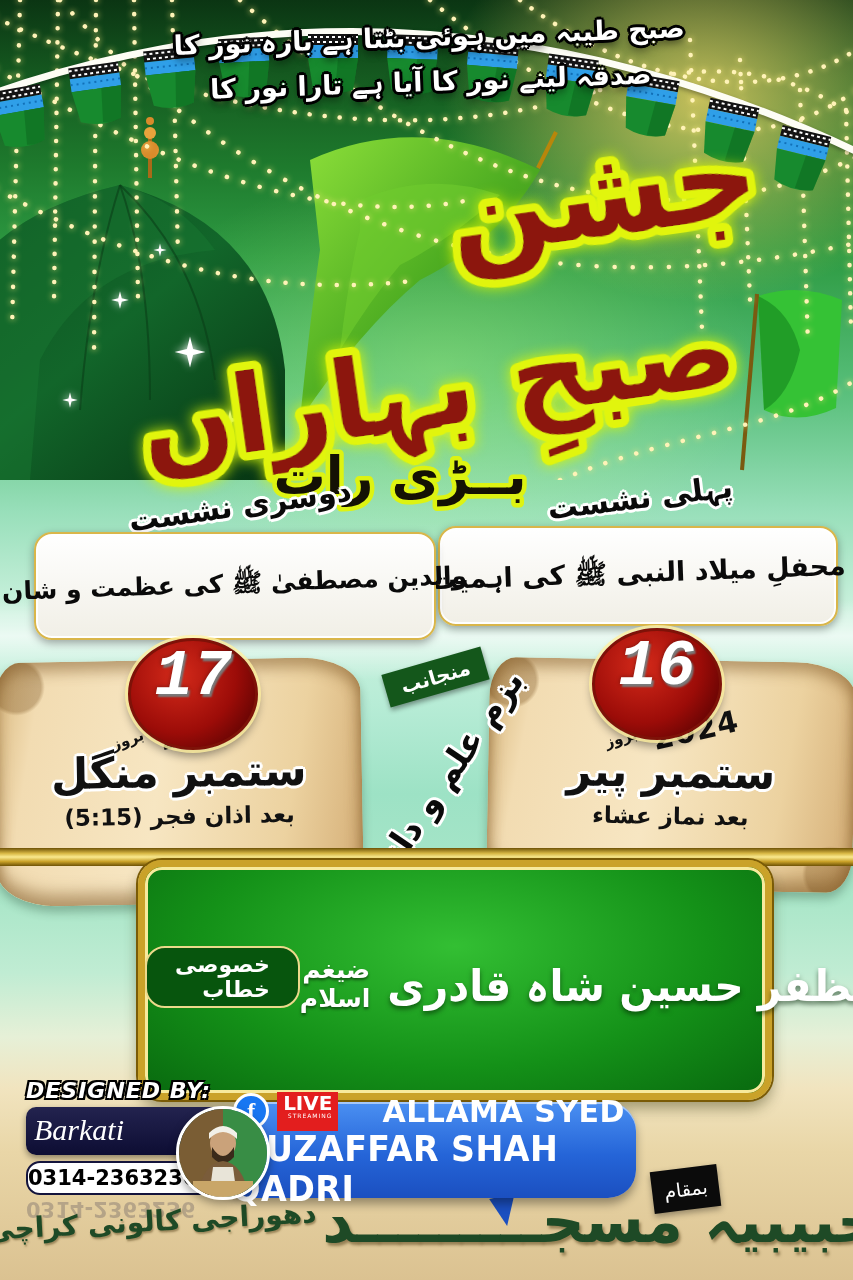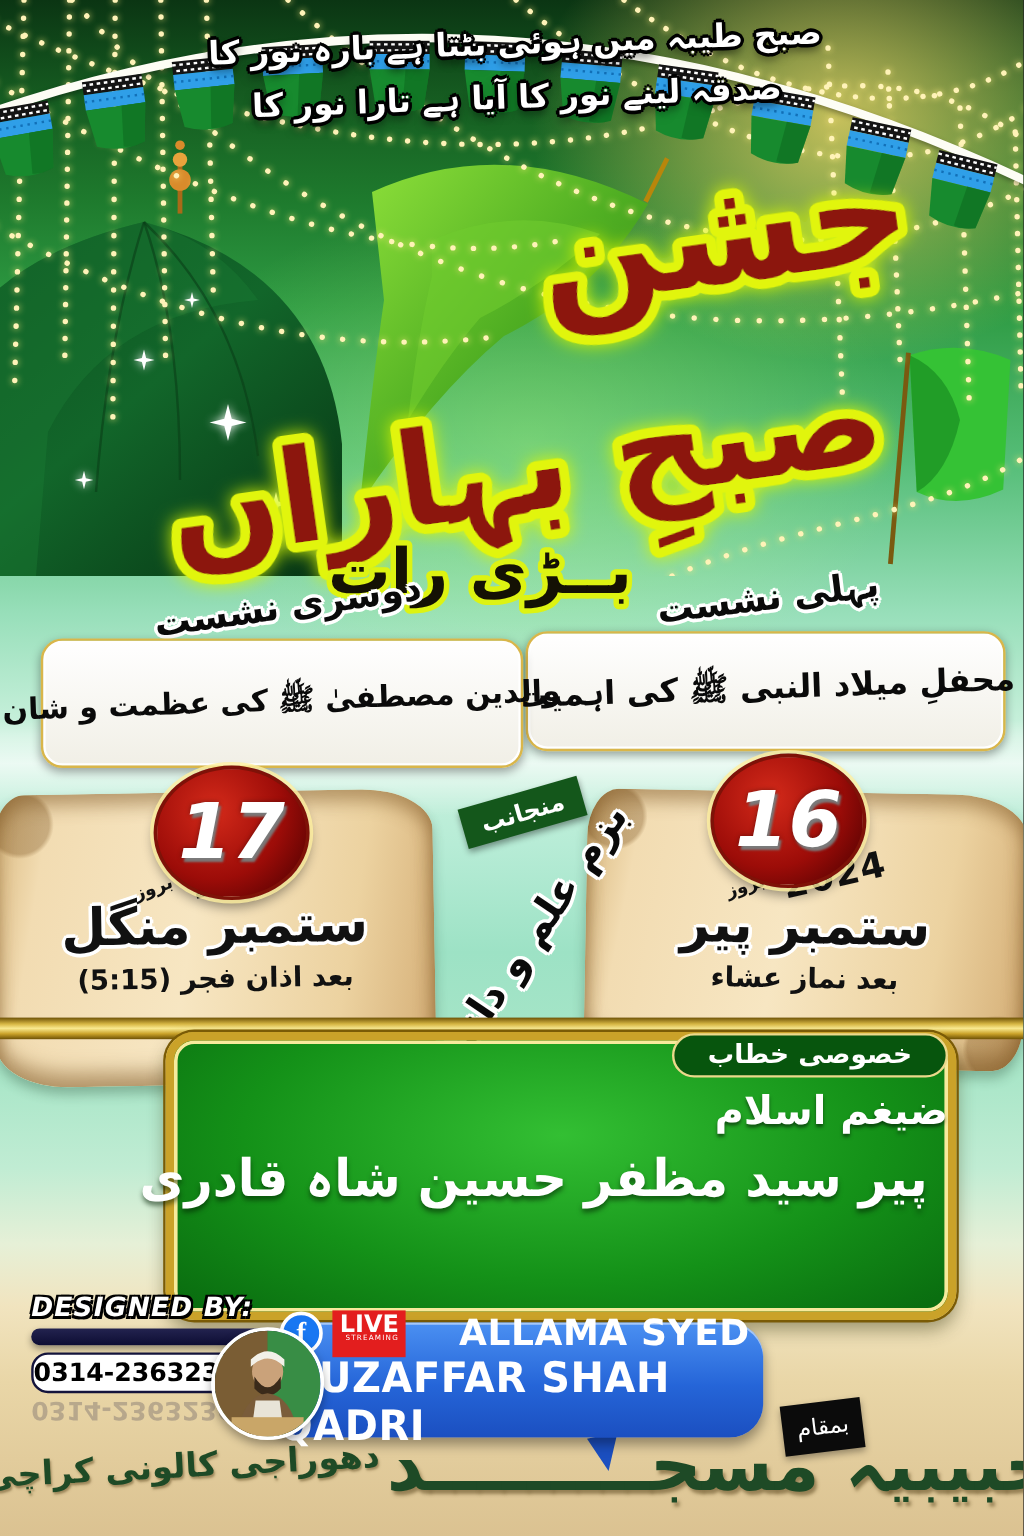--- a/index.html
+++ b/index.html
@@ -23,41 +23,41 @@
   .session-topic{direction:rtl;color:#0a0a0a;font-weight:bold;white-space:nowrap;}
   .scroll{background:
      radial-gradient(circle at 6% 10%,rgba(120,80,30,.35) 0 6%,transparent 7%),
      radial-gradient(circle at 94% 92%,rgba(120,80,30,.3) 0 6%,transparent 7%),
      linear-gradient(100deg,#d9b87f 0%,#f2dcb2 12%,#f7e6c2 45%,#ecd2a0 78%,#d3ac74 100%);
     border-radius:26px 60px 26px 60px / 40px 34px 40px 34px;
     box-shadow:inset 0 10px 14px rgba(120,80,30,.45),inset 0 -12px 16px rgba(120,80,30,.5),0 6px 10px rgba(30,60,40,.3);}
   .day-circle{width:124px;height:106px;border-radius:50%;
     background:radial-gradient(circle at 38% 32%,#d42a1a,#9c0c08 55%,#570202 90%);
     border:3px solid #7e1208;box-shadow:0 0 0 3px rgba(255,240,160,.8),0 6px 10px rgba(0,0,0,.4);
-    display:flex;align-items:center;justify-content:center;}
+    display:flex;justify-content:center;font-family:Liberation Mono, monospace;}
   .day-num{color:#fff;font-size:64px;font-weight:bold;font-style:italic;
     text-shadow:2px 3px 2px #7a7a7a,0 0 4px rgba(0,0,0,.4);}
   .scroll-inner{display:flex;flex-direction:column;align-items:center;direction:rtl;color:#111;}
   .year{font-weight:bold;font-size:30px;transform:rotate(-14deg);letter-spacing:1px;}
   .dateline{font-weight:bold;font-size:43px;white-space:nowrap;}
   .prefix{font-size:15px;font-weight:bold;transform:rotate(-18deg);margin-bottom:-18px;}
   .timeline{font-weight:bold;font-size:23px;white-space:nowrap;}
   .org-tag{background:#14571b;color:#fff;font-size:20px;font-weight:bold;padding:5px 16px;
     transform:rotate(-16deg);direction:rtl;box-shadow:0 3px 5px rgba(0,0,0,.4);}
   .org-name{direction:rtl;font-size:34px;font-weight:bold;color:#0a0a0a;white-space:nowrap;
     transform:rotate(-56deg);transform-origin:center;}
   .gold-stripe{left:0;top:848px;width:853px;height:18px;
     background:linear-gradient(180deg,#6e5206,#d8b845 30%,#f9e98f 50%,#caa229 75%,#6e5206);}
   .panel{left:138px;top:860px;width:620px;height:226px;border-radius:24px;
     background:radial-gradient(ellipse at 50% 35%,#33bf33,#149118 58%,#0a6e10 95%);
     border:7px solid #caa229;box-shadow:0 0 0 2px #7a5b06,inset 0 0 0 3px #f7ea9c,0 8px 14px rgba(60,60,20,.45);
-    display:flex;flex-direction:column;align-items:flex-end;padding-left:25px;}
+    display:flex;align-items:center;}
   .panel-pill{margin-top:-6px;background:#07550d;border:2px solid #ecd98b;border-radius:20px;
     padding:4px 28px;color:#fff;font-weight:bold;font-size:22px;direction:rtl;}
-  .panel-pre{color:#fff;font-weight:bold;font-size:33px;margin-top:8px;direction:rtl;
+  .panel-pre{color:#fff;font-weight:bold;font-size:25px;margin-top:8px;direction:rtl;
     text-shadow:0 2px 3px rgba(0,0,0,.5);}
   .panel-name{color:#fff;font-weight:bold;font-size:43px;margin-top:12px;direction:rtl;white-space:nowrap;
     transform:scaleX(.95);text-shadow:0 3px 5px rgba(0,30,0,.55);}
   .designer{left:26px;top:1078px;width:220px;}
   .designer-label{color:#fff;font-weight:bold;font-size:22px;font-style:italic;letter-spacing:1px;
     text-shadow:2px 2px 0 #000,-2px 2px 0 #000,2px -2px 0 #000,-2px -2px 0 #000;}
   .designer-box{margin-top:4px;background:linear-gradient(180deg,#23234f,#0d0d33);border-radius:10px;
     padding:6px 8px 8px;box-shadow:0 3px 6px rgba(0,0,0,.4);}
   .designer-brand{color:#fff;font-family:"Liberation Serif",serif;font-style:italic;font-size:30px;}
   .designer-brand2{color:#fff;font-family:"Liberation Serif",serif;font-style:italic;font-size:20px;
@@ -258,20 +258,21 @@
   <div class="abs gold-stripe"></div>
   <div class="abs panel">
     <div class="panel-pill">خصوصی خطاب</div>
     <div class="panel-pre">ضیغم اسلام</div>
     <div class="panel-name">پیر سید مظفر حسین شاہ قادری</div>
   </div>
 
   <div class="abs designer">
     <div class="designer-label">DESIGNED BY:</div>
     <div class="designer-box">
+      <div class="designer-brand">Barkati</div>
     </div>
     <div class="designer-phone">0314-2363236</div>
     <div class="designer-reflection">0314-2363236</div>
   </div>
 
   <div class="abs photo">
     <svg width="88" height="88" viewBox="0 0 88 88">
       <rect width="88" height="88" fill="#2f7a3a"></rect>
       <rect x="0" y="0" width="44" height="88" fill="#b8452f" opacity=".55"></rect>
       <rect x="44" y="0" width="44" height="88" fill="#3f9a4c" opacity=".6"></rect>

